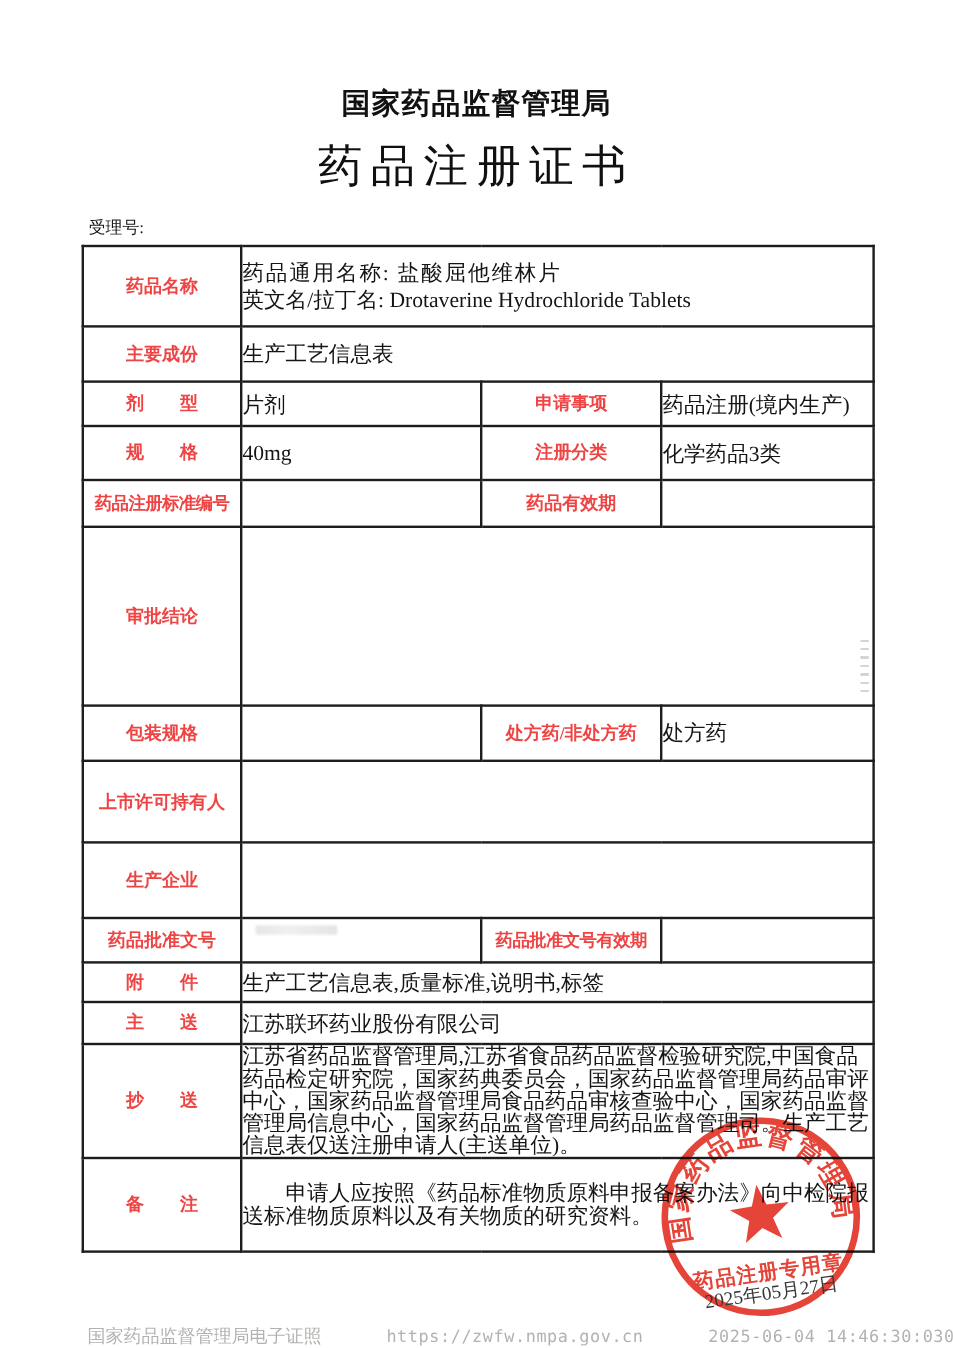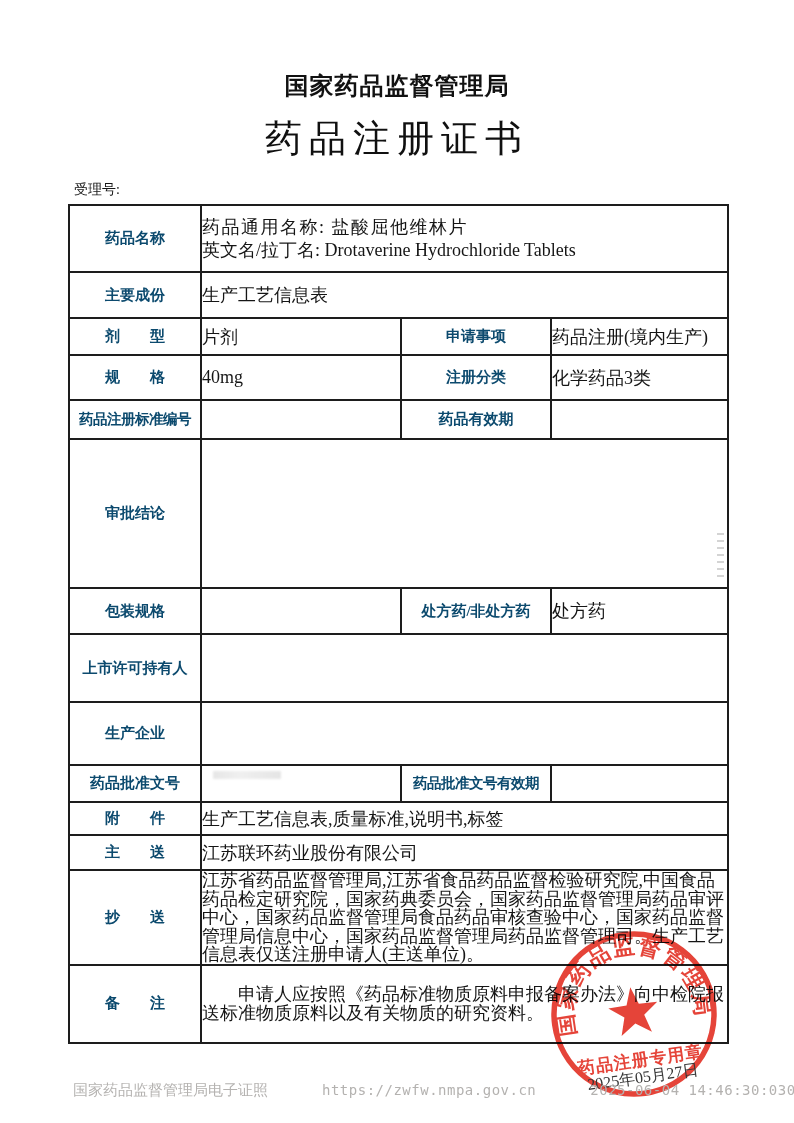--- a/index.html
+++ b/index.html
@@ -17,21 +17,21 @@
     position:absolute; top:114px; left:0; width:794px; text-align:center;
     font-size:37px; letter-spacing:7px; color:#101010;
   }
   .acceptance { position:absolute; left:74px; top:181px; font-size:14px; }
 
   table.cert {
     position:absolute; left:68px; top:204px; width:659px;
     border-collapse:collapse; table-layout:fixed;
   }
   table.cert td { border:2px solid #1d1d1d; padding:0; vertical-align:middle; }
-  td.lab { text-align:center; font-weight:bold; font-size:15px; padding:0 2px; color:#0c4a6e; }
+  td.lab { text-align:center; font-weight:bold; font-size:15px; padding:0 2px; color:#ef4444; }
   td.lab.small { font-size:14.5px; letter-spacing:-0.5px; }
   td.val { font-size:18px; text-align:left; padding:2px 8px 2px 10px; }
   .dn-line { line-height:23px; }
   .dn-cn { letter-spacing:1.5px; }
   .cc-text { font-size:13.5px; line-height:18.5px; padding:4px 6px 4px 10px; }
   .remark-text { font-size:14px; line-height:19px; text-indent:2em; padding:4px 8px 4px 10px; }
 
   
   .stamp {
     position:absolute; left:549px; top:929px; width:170px; height:170px;
@@ -50,21 +50,21 @@
     background:repeating-linear-gradient(to bottom,#ababab 0 2px,transparent 2px 7px);
     filter:blur(.4px);
   }
   .artifact-approval {
     position:absolute; left:213px; top:771px; width:68px; height:8px; opacity:.45;
     background:linear-gradient(to right,#c9c9c9,#dedede 40%,#c6c6c6);
     filter:blur(1px);
   }
 
   .footer {
-    position:absolute; left:73px; top:1081px; width:664px;
+    position:absolute; left:73px; top:1104px; width:664px;
     display:flex; gap:26px; align-items:baseline;
     color:#b4b2b0; font-size:15px; white-space:nowrap;
   }
   .footer .mono {
     font-family:"DejaVu Sans Mono","Liberation Mono",monospace;
     font-size:14px; letter-spacing:.5px;margin-left:28px;
   }
 </style>
 </head>
 <body>

